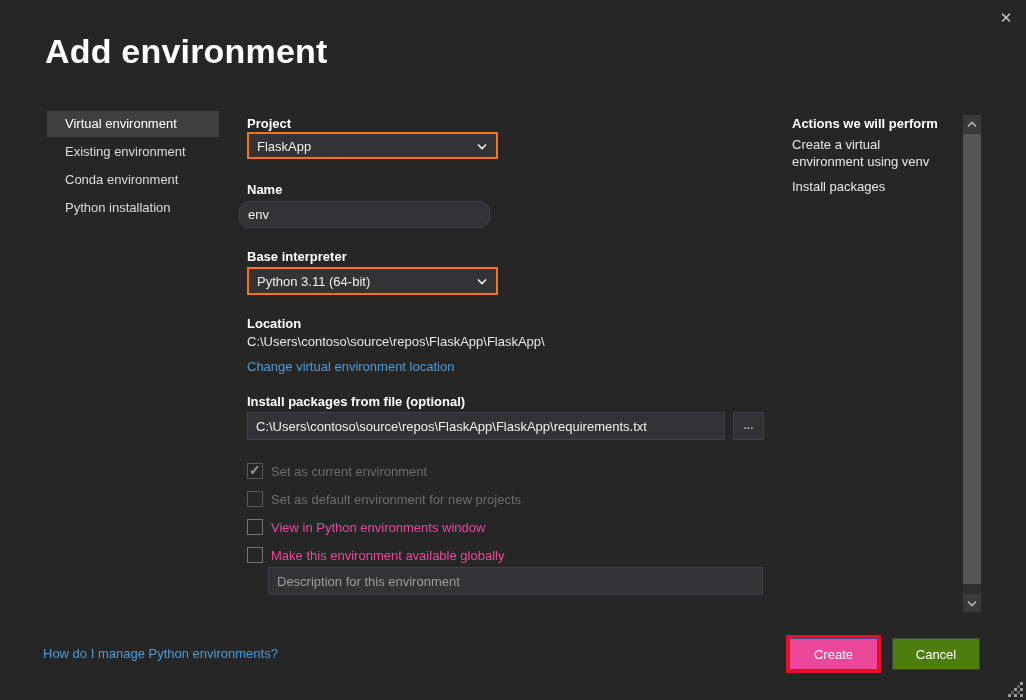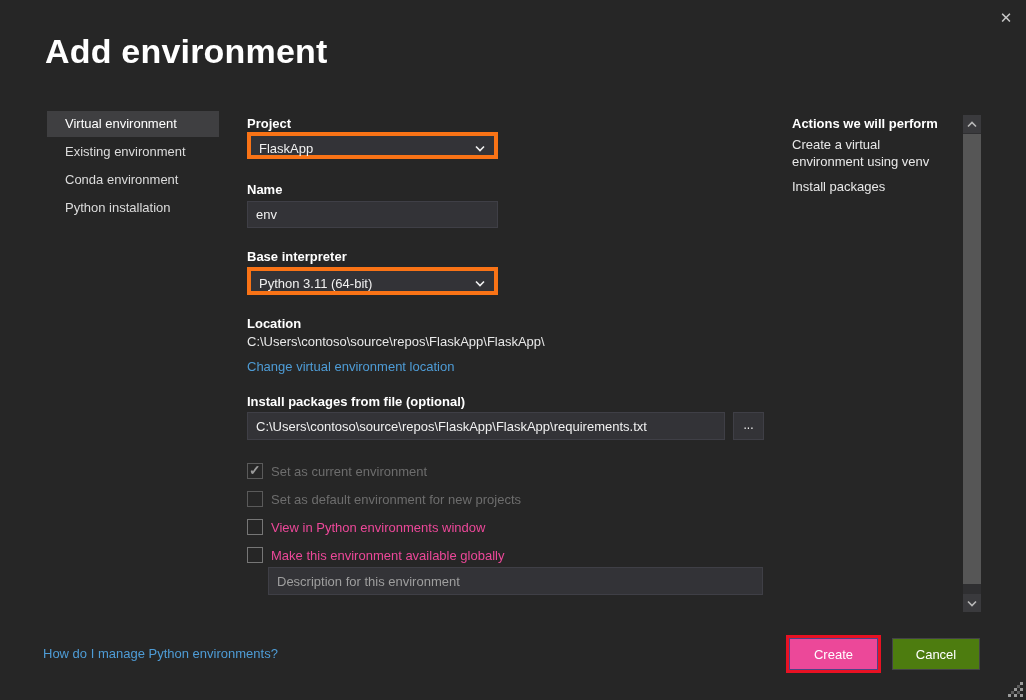--- a/index.html
+++ b/index.html
@@ -23,21 +23,21 @@
     height: 26px; line-height: 26px; padding-left: 18px; margin-bottom: 2px;
     font-size: 13px; color: #dcdcdc; cursor: pointer; white-space: nowrap;
   }
   .side-item.selected { background: #3f3f41; color: #ffffff; }
   
   .f-label { position: absolute; left: 247px; font-size: 13px; font-weight: bold; color: #ffffff; }
   .f-text  { position: absolute; left: 247px; font-size: 13px; color: #e8e8e8; }
   .link { color: #4e9cd6; font-size: 13px; cursor: pointer; text-decoration: none; }
   .combo {
     position: absolute; left: 247px; width: 251px; height: 27px;
-    background: #333337; border: 4px solid #f97316; color: #f1f1f1;
+    background: #333337; border: 2px solid #f97316; color: #f1f1f1;
     font-size: 13px; line-height: 25px; padding-left: 8px; cursor: pointer;
   }
   .combo svg { position: absolute; right: 9px; top: 9px; }
   .tb {
     position: absolute; background: #333337; border: 1px solid #3f3f46;
     color: #f1f1f1; font-size: 13px; padding: 0 8px;
     font-family: "Liberation Sans", sans-serif; outline: none;
   }
   .tb::placeholder { color: #9e9e9e; }
   .browse-btn {
@@ -101,21 +101,21 @@
 
   <div class="f-label" style="top:116px">Project</div>
   <div class="combo" style="top:132px">
     <span>FlaskApp</span>
     <svg width="10" height="7" viewBox="0 0 10 7">
         <polyline points="1,1.5 5,5.5 9,1.5" fill="none" stroke="#f1f1f1" stroke-width="1.6"></polyline>
       </svg>
   </div>
 
   <div class="f-label" style="top:182px">Name</div>
-  <input class="tb" style="left: 247px; top: 201px; width: 251px; height: 27px;" value="env">
+  <input class="tb" style="left: 239px; top: 201px; width: 251px; height: 27px; border-radius: 10px;" value="env">
 
   <div class="f-label" style="top:249px">Base interpreter</div>
   <div class="combo" style="top:267px; height:28px">
     <span>Python 3.11 (64-bit)</span>
     <svg width="10" height="7" viewBox="0 0 10 7">
         <polyline points="1,1.5 5,5.5 9,1.5" fill="none" stroke="#f1f1f1" stroke-width="1.6"></polyline>
       </svg>
   </div>
 
   <div class="f-label" style="top:316px">Location</div>

